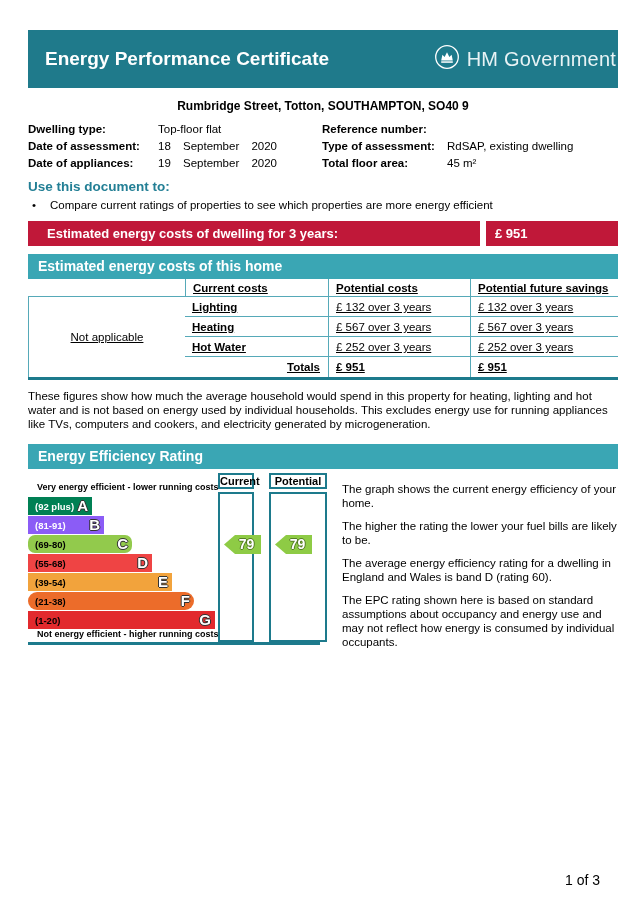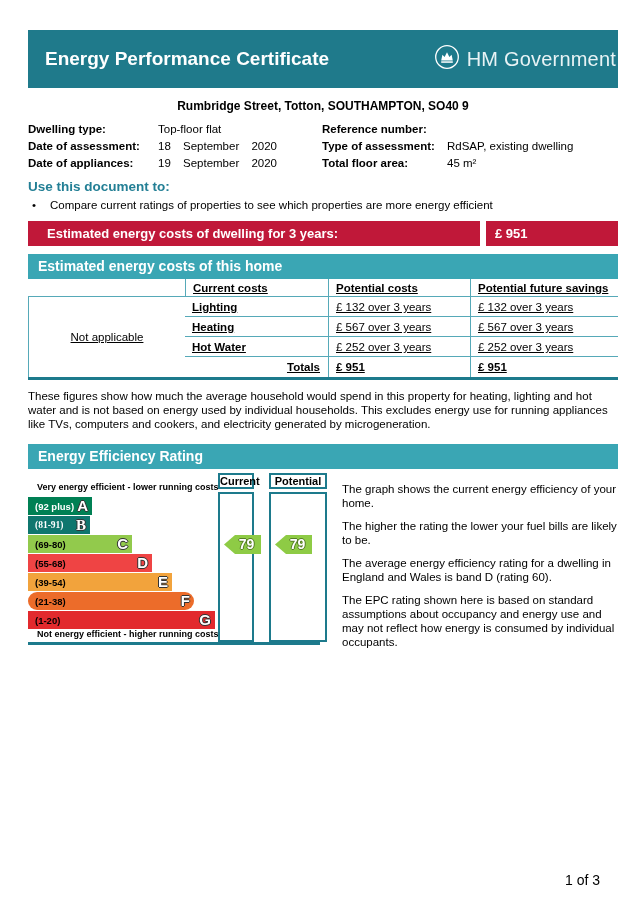--- a/index.html
+++ b/index.html
@@ -198,27 +198,27 @@
       <div class="scale-top-label">Very energy efficient - lower running costs</div>
 
       <div class="bands">
         <div class="band-row">
               <div class="band" style="background: rgb(0, 128, 84); width: 64px;">
           <span class="band-range" style="color: rgb(255, 255, 255);">(92 plus)</span>
           <span class="band-letter">A</span>
               </div>
             </div>
         <div class="band-row">
-              <div class="band" style="background: #0f766e; width: 62px; font-family: Liberation Serif, serif;">
+              <div class="band" style="background: #8b5cf6; width: 76px;">
           <span class="band-range" style="color: rgb(255, 255, 255);">(81-91)</span>
           <span class="band-letter">B</span>
               </div>
             </div>
         <div class="band-row">
-              <div class="band" style="background: rgb(146, 202, 76); width: 104px;">
+              <div class="band" style="background: rgb(146, 202, 76); width: 104px; border-radius: 7px;">
           <span class="band-range" style="color: rgb(0, 0, 0);">(69-80)</span>
           <span class="band-letter">C</span>
               </div>
             </div>
         <div class="band-row">
               <div class="band" style="background: #ef4444; width: 124px;">
           <span class="band-range" style="color: rgb(0, 0, 0);">(55-68)</span>
           <span class="band-letter">D</span>
               </div>
             </div>

